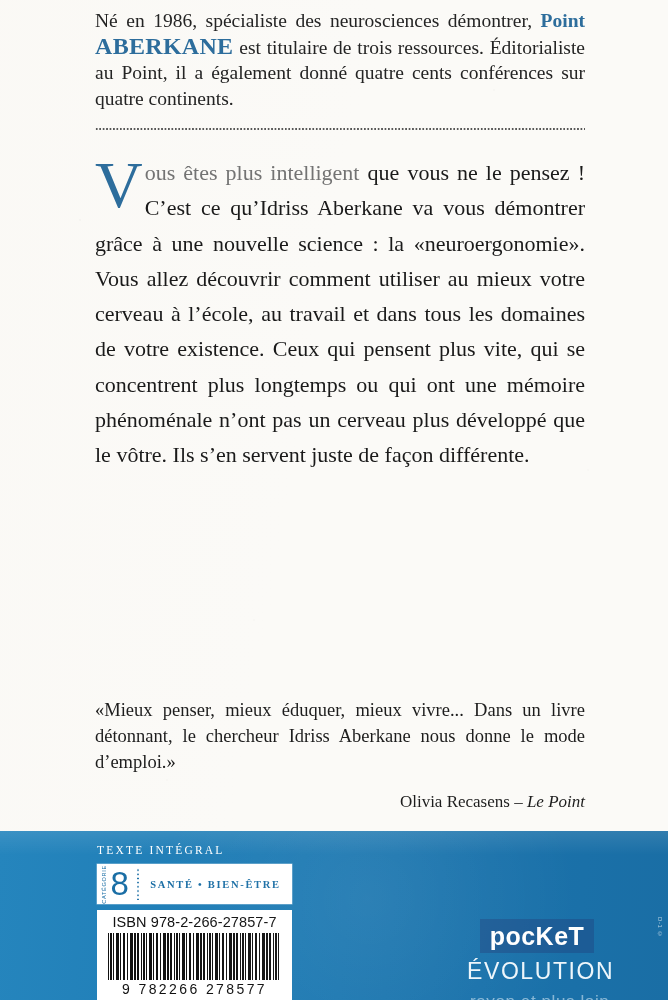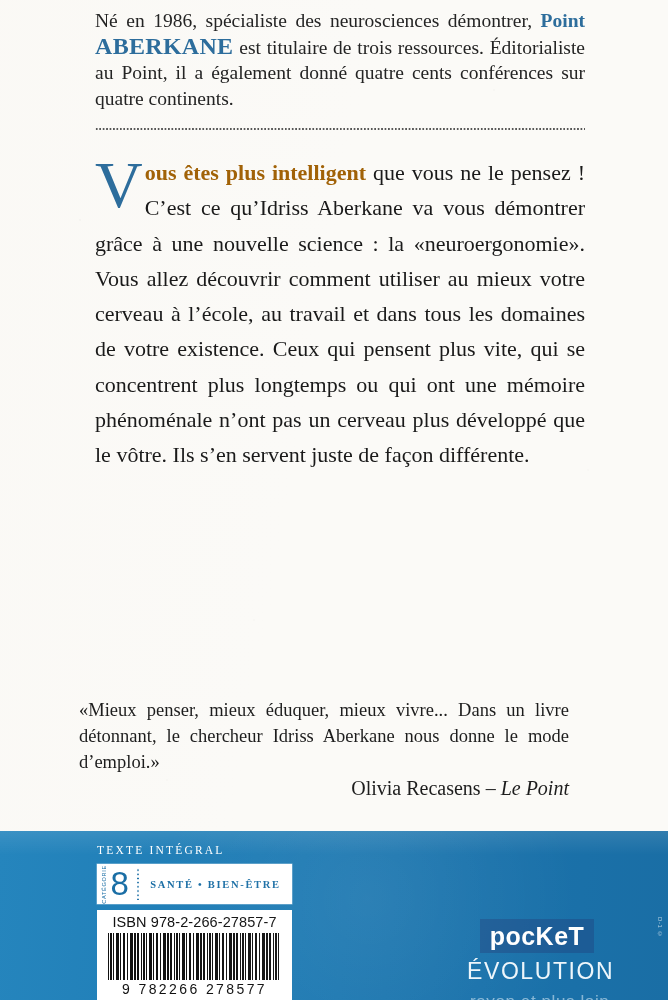--- a/index.html
+++ b/index.html
@@ -84,40 +84,41 @@
   }
   #para-lead { position: relative; }
   #dropcap {
     float: left;
     color: #2d6d9c;
     font-size: 66px;
     line-height: 56px;
     margin: 2px 2px 0 0;
     font-family: "Liberation Serif", "DejaVu Serif", serif;
   }
-  .lead-blue { color: #a16207; font-weight: bold; }
+  .lead-blue { color: #737373; }
 
   
   #quote-block {
     position: absolute;
-    left: 79px;
+    left: 95px;
     top: 697px;
     width: 490px;
     font-size: 18.5px;
     line-height: 26px;
     color: #1d1d1d;
   }
   #quote-text {
     text-align: justify;
     text-align-last: left;
     margin: 0;
   }
   #quote-credit {
+    margin-top: 14px;
     text-align: right;
-    font-size: 20px;
+    font-size: 17px;
   }
   #quote-credit .source { font-style: italic; }
 
   
   #footer-band {
     position: absolute;
     left: 0;
     top: 831px;
     width: 668px;
     height: 169px;

